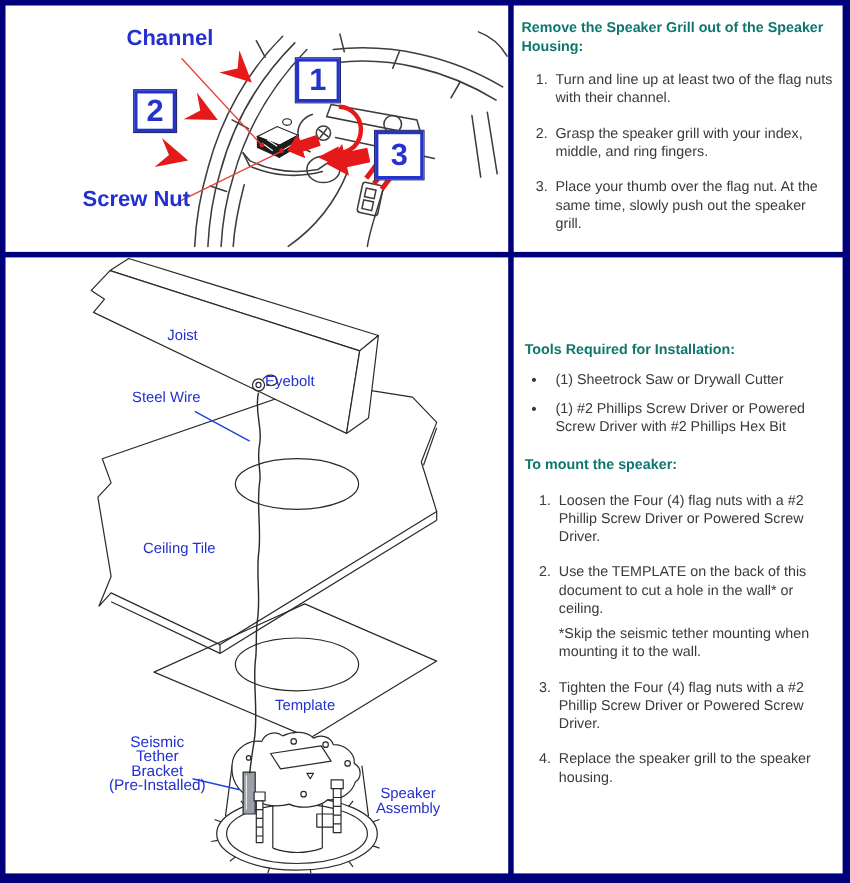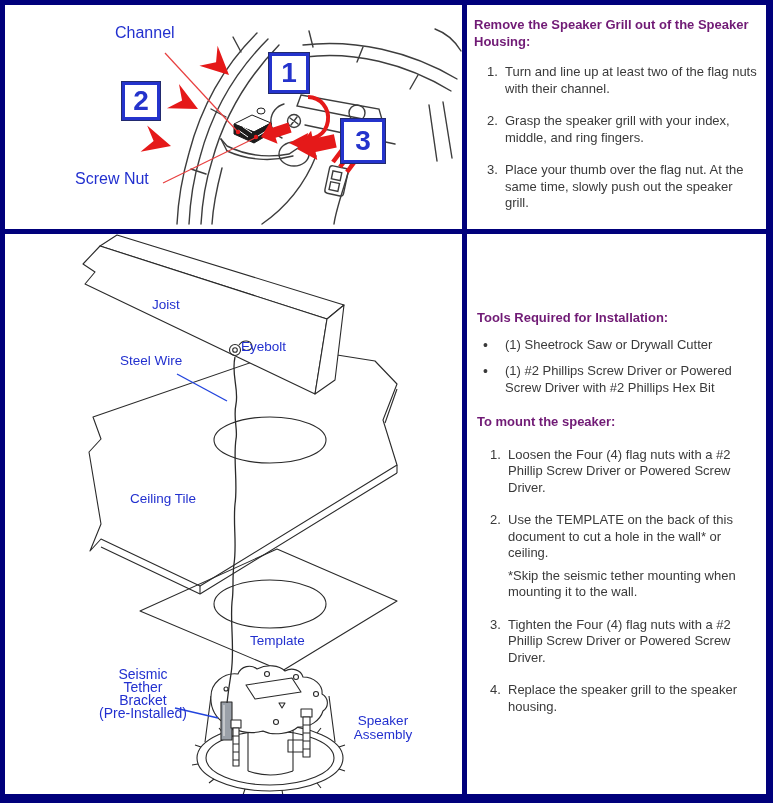--- a/index.html
+++ b/index.html
@@ -13,35 +13,35 @@
     gap:5px;
     background:#00007b;
     border:solid #00007b;
     border-width:5px 7px 9px 5px;
     font-family:"Liberation Sans",sans-serif;
   }
   .panel{background:#ffffff;position:relative;overflow:hidden;}
   svg{position:absolute;left:0;top:0;}
   
   .dlabel{position:absolute;color:#2230cf;white-space:nowrap;line-height:1.05;}
-  .lbl-lg{font-size:16px;font-weight:400;}
+  .lbl-lg{font-size:20px;font-weight:700;}
   .lbl-sm{font-size:13.5px;font-weight:500;}
   .lbl-xs{font-size:14px;font-weight:500;text-align:center;line-height:13px;}
   .numbox{
     position:absolute;box-sizing:border-box;
     background:#fff;border:3px solid #2433cc;
     box-shadow:0 0 0 1px #222a6e;
     color:#2433cc;font-weight:bold;font-size:28px;
     display:flex;align-items:center;justify-content:center;
   }
   
   .txtpanel{color:#3a3a3a;font-size:13px;line-height:16.5px;}
   .tr-panel{padding:12px 8px 0 7px;}
   .br-panel{padding:76px 8px 0 10px;}
-  .heading{color:#701a75;font-weight:bold;max-width:288px;}
+  .heading{color:#0f766e;font-weight:bold;max-width:288px;}
   .steps{margin-top:14px;}
   .step{display:flex;margin:0 0 16px 13px;}
   .step .num{width:18px;flex:0 0 18px;}
   .step .txt{width:252px;}
   .note{margin-top:6px;}
   .bullets{margin-top:10px;}
   .bullet-row{display:flex;margin:0 0 10px 6px;}
   .bullet-row .b{width:22px;flex:0 0 22px;font-size:14px;}
   .bullet-row .txt{width:252px;}
   .mount-heading{margin:18px 0 16px 0;}
@@ -224,21 +224,21 @@
     <div class="dlabel lbl-sm" style="left:236px;top:106px;">Eyebolt</div>
     <div class="dlabel lbl-sm" style="left:115px;top:120px;">Steel Wire</div>
     <div class="dlabel lbl-sm" style="left:125px;top:258px;">Ceiling Tile</div>
     <div class="dlabel lbl-sm" style="left:245px;top:400px;">Template</div>
     <div class="dlabel lbl-xs" style="left:88px;top:434px;width:100px;">
       <div>Seismic</div>
       <div>Tether</div>
       <div>Bracket</div>
       <div>(Pre-Installed)</div>
     </div>
-    <div class="dlabel lbl-xs" style="left:330px;top:480px;width:72px;font-size:13.5px;line-height:14px;padding-left:12px;">
+    <div class="dlabel lbl-xs" style="left:330px;top:480px;width:72px;font-size:13.5px;line-height:14px;">
       <div>Speaker</div>
       <div>Assembly</div>
     </div>
   </div>
 
   <div class="panel txtpanel br-panel">
     <div class="heading">Tools Required for Installation:</div>
     <div class="bullets">
       <div class="bullet-row">
         <span class="b">•</span>

